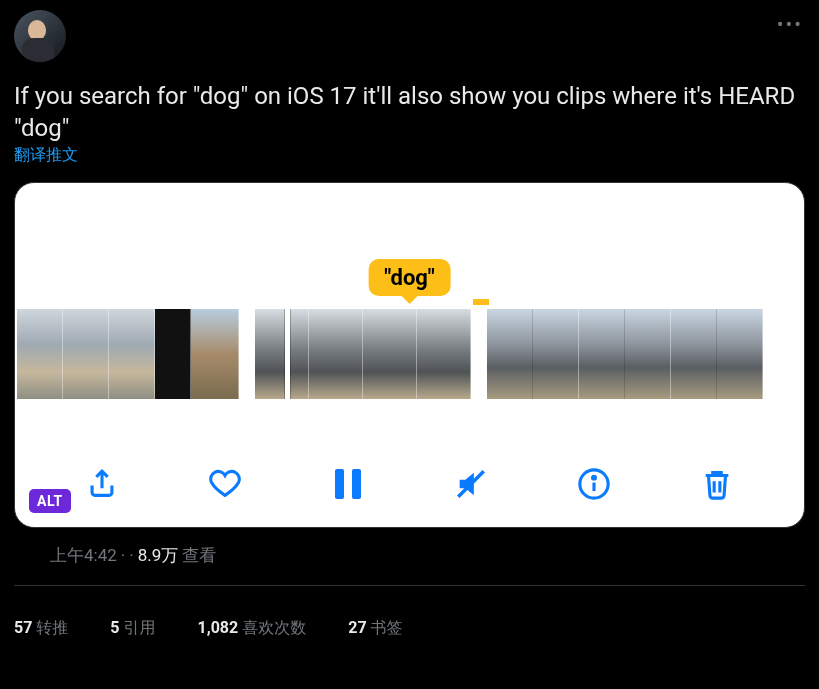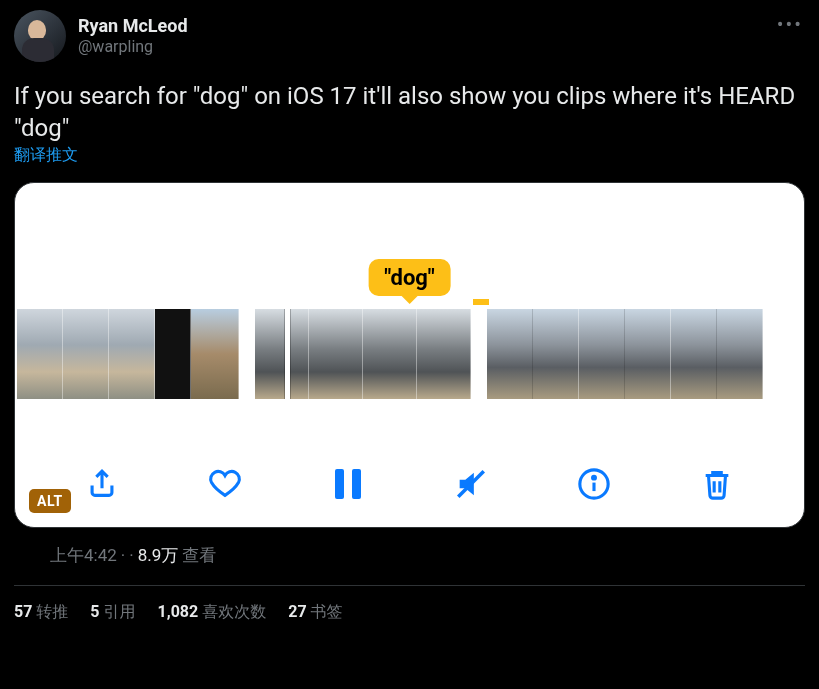--- a/index.html
+++ b/index.html
@@ -94,48 +94,44 @@
   }
   .tbtn { width: 38px; height: 38px; display: flex; align-items: center; justify-content: center; cursor: pointer; }
   .tbtn svg { width: 34px; height: 34px; stroke: #0a7aff; fill: none; stroke-width: 2.2; }
   .tbtn.heart svg { stroke-width: 2.2; }
   .tbtn.info svg circle { stroke: #0a7aff; }
   .tbtn.trash svg { stroke: #0a7aff; }
   .pause-bars { display: flex; gap: 8px; }
   .pause-bars span { width: 9px; height: 30px; background: #0a7aff; border-radius: 2px; }
   .alt-badge {
     position: absolute; left: 14px; bottom: 14px;
-    background: #a16207; color: #fff; font-weight: 700;
+    background: #6d28d9; color: #fff; font-weight: 700;
     font-size: 14px; padding: 4px 8px; border-radius: 5px;
     letter-spacing: 0.5px;
   }
   .meta {
     margin-top: 16px; color: #71767b; font-size: 17px;
     display: flex; align-items: center; gap: 4px; flex-wrap: wrap; margin-left: 36px;
   }
   .meta .views-n { color: #e7e9ea; font-weight: 400; text-align: center; }
   .divider { height: 1px; background: #2f3336; margin-top: 18px; }
   .stats {
-    display: flex; gap: 22px; margin-top: 16px;
+    display: flex; gap: 42px; margin-top: 32px;
     color: #71767b; font-size: 16px;
   }
   .stat .n { color: #e7e9ea; font-weight: 700; margin-right: 4px; }
 </style>
 </head>
 <body>
 
 <div class="tweet">
   <div class="more">•••</div>
 
   <div class="header">
     <div class="avatar"></div>
-    <div class="names">
-      <span class="display-name">Ryan McLeod</span>
-      <span class="handle">@warpling</span>
-    </div>
   </div>
 
   <div class="body-text">If you search for "dog" on iOS 17 it'll also show you clips where it's HEARD "dog"</div>
 
   <div class="translate">翻译推文</div>
 
   <div class="card">
     <div class="bubble">"dog"</div>
     <div class="yellow-tick"></div>
 

